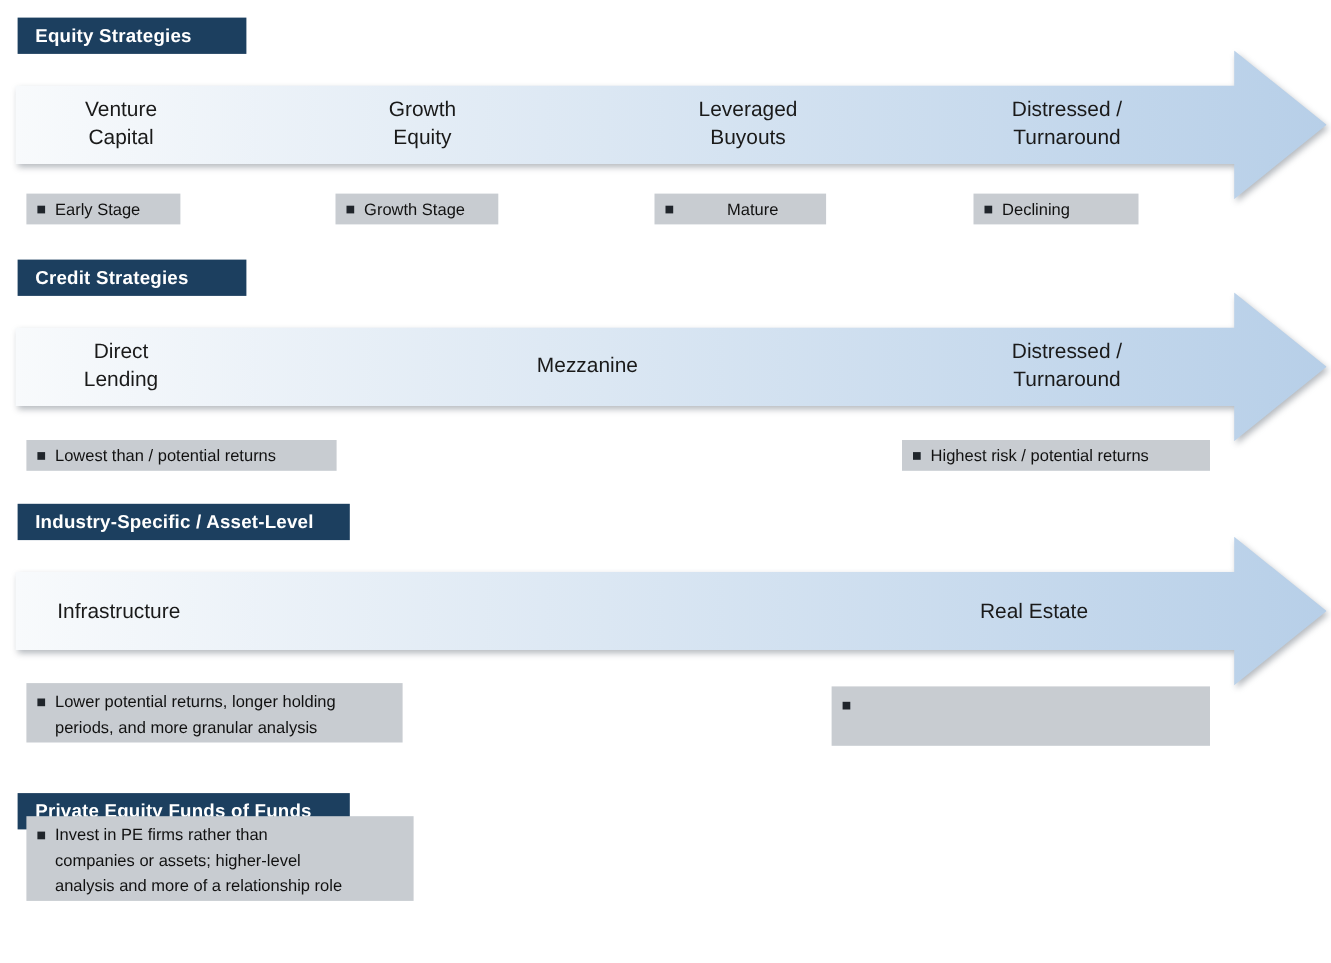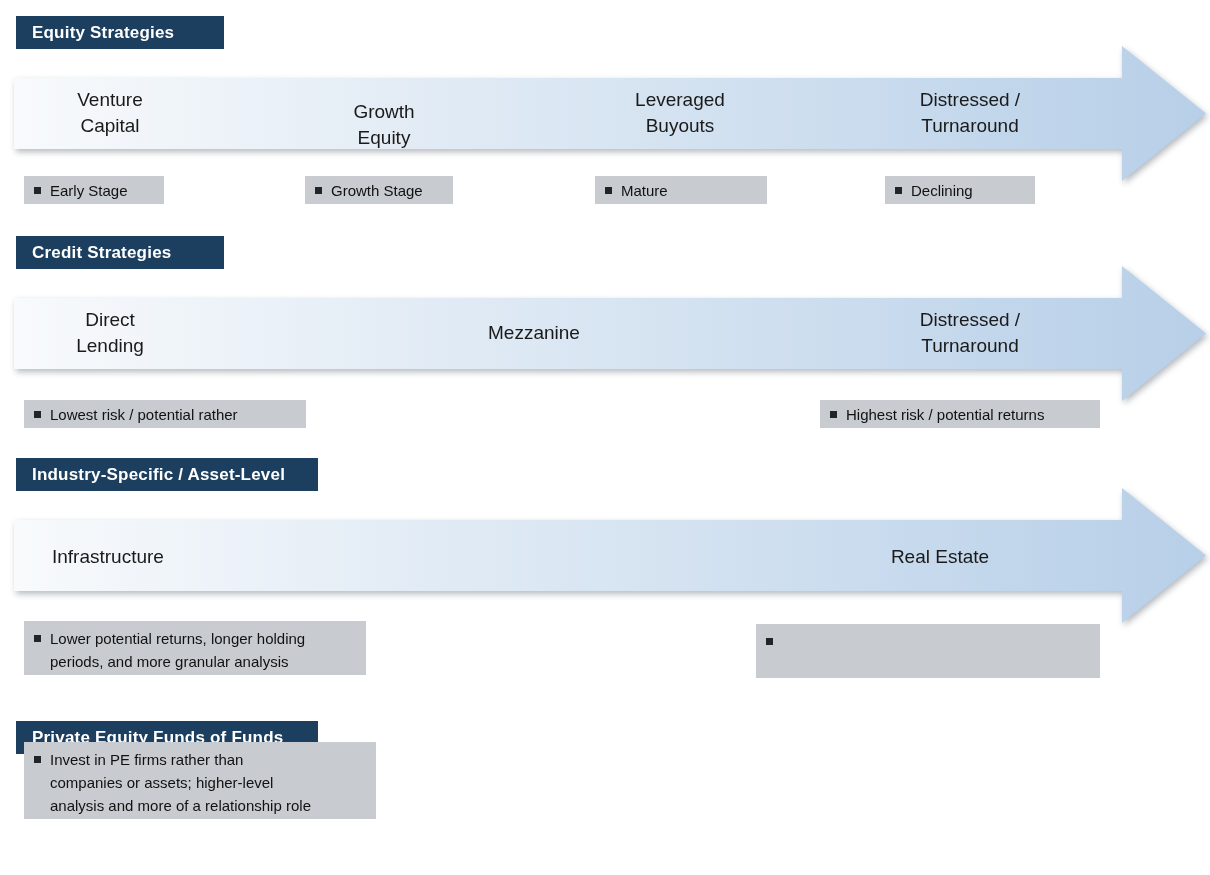--- a/index.html
+++ b/index.html
@@ -108,39 +108,39 @@
           <stop offset="0%" stop-color="#F8FAFC"></stop>
           <stop offset="45%" stop-color="#DBE7F3"></stop>
           <stop offset="100%" stop-color="#B7CFE8"></stop>
         </linearGradient>
       </defs>
       <path d="M 0,32 L 1108,32 L 1108,0 L 1192,67.5 L 1108,135 L 1108,103 L 0,103 Z" fill="url(#gradEq)"></path>
     </svg>
     <div class="arrow-labels">
       <div class="arrow-label" style="left:16px; width:160px; top:67px;">Venture
 Capital</div>
-      <div class="arrow-label" style="left:290px; width:160px; top:67px;margin-top:12px;">Growth
+      <div class="arrow-label" style="left:290px; width:160px; top:67px;">Growth
 Equity</div>
       <div class="arrow-label" style="left:576px; width:180px; top:67px;">Leveraged
 Buyouts</div>
       <div class="arrow-label" style="left:866px; width:180px; top:67px;">Distressed /
 Turnaround</div>
     </div>
   </div>
 </div>
 
 <div class="callout center-mid" style="left:24px; top:176px; width:140px; height:28px;">
   <span class="bullet"></span>
   <span class="ctext">Early Stage</span>
 </div>
 <div class="callout center-mid" style="left:305px; top:176px; width:148px; height:28px;">
   <span class="bullet"></span>
   <span class="ctext">Growth Stage</span>
 </div>
-<div class="callout center-mid" style="left:595px; top:176px; width:172px; height:28px;">
+<div class="callout center-mid" style="left:595px; top:176px; width:156px; height:28px;gap:40px;">
   <span class="bullet"></span>
   <span class="ctext">Mature</span>
 </div>
 <div class="callout center-mid" style="left:885px; top:176px; width:150px; height:28px;">
   <span class="bullet"></span>
   <span class="ctext">Declining</span>
 </div>
 
 <div class="banner" style="left:16px; top:236px; width:208px;">
   <span>Credit Strategies</span>
@@ -163,21 +163,21 @@
 Lending</div>
       <div class="arrow-label" style="left:430px; width:180px; top:67px;">Mezzanine</div>
       <div class="arrow-label" style="left:866px; width:180px; top:67px;">Distressed /
 Turnaround</div>
     </div>
   </div>
 </div>
 
 <div class="callout center-mid" style="left:24px; top:400px; width:282px; height:28px;">
   <span class="bullet"></span>
-  <span class="ctext">Lowest risk / potential rather</span>
+  <span class="ctext">Lowest than / potential returns</span>
 </div>
 <div class="callout center-mid" style="left:820px; top:400px; width:280px; height:28px;">
   <span class="bullet"></span>
   <span class="ctext">Highest  risk / potential returns</span>
 </div>
 
 <div class="banner" style="left:16px; top:458px; width:302px;">
   <span>Industry-Specific / Asset-Level</span>
 </div>
 

